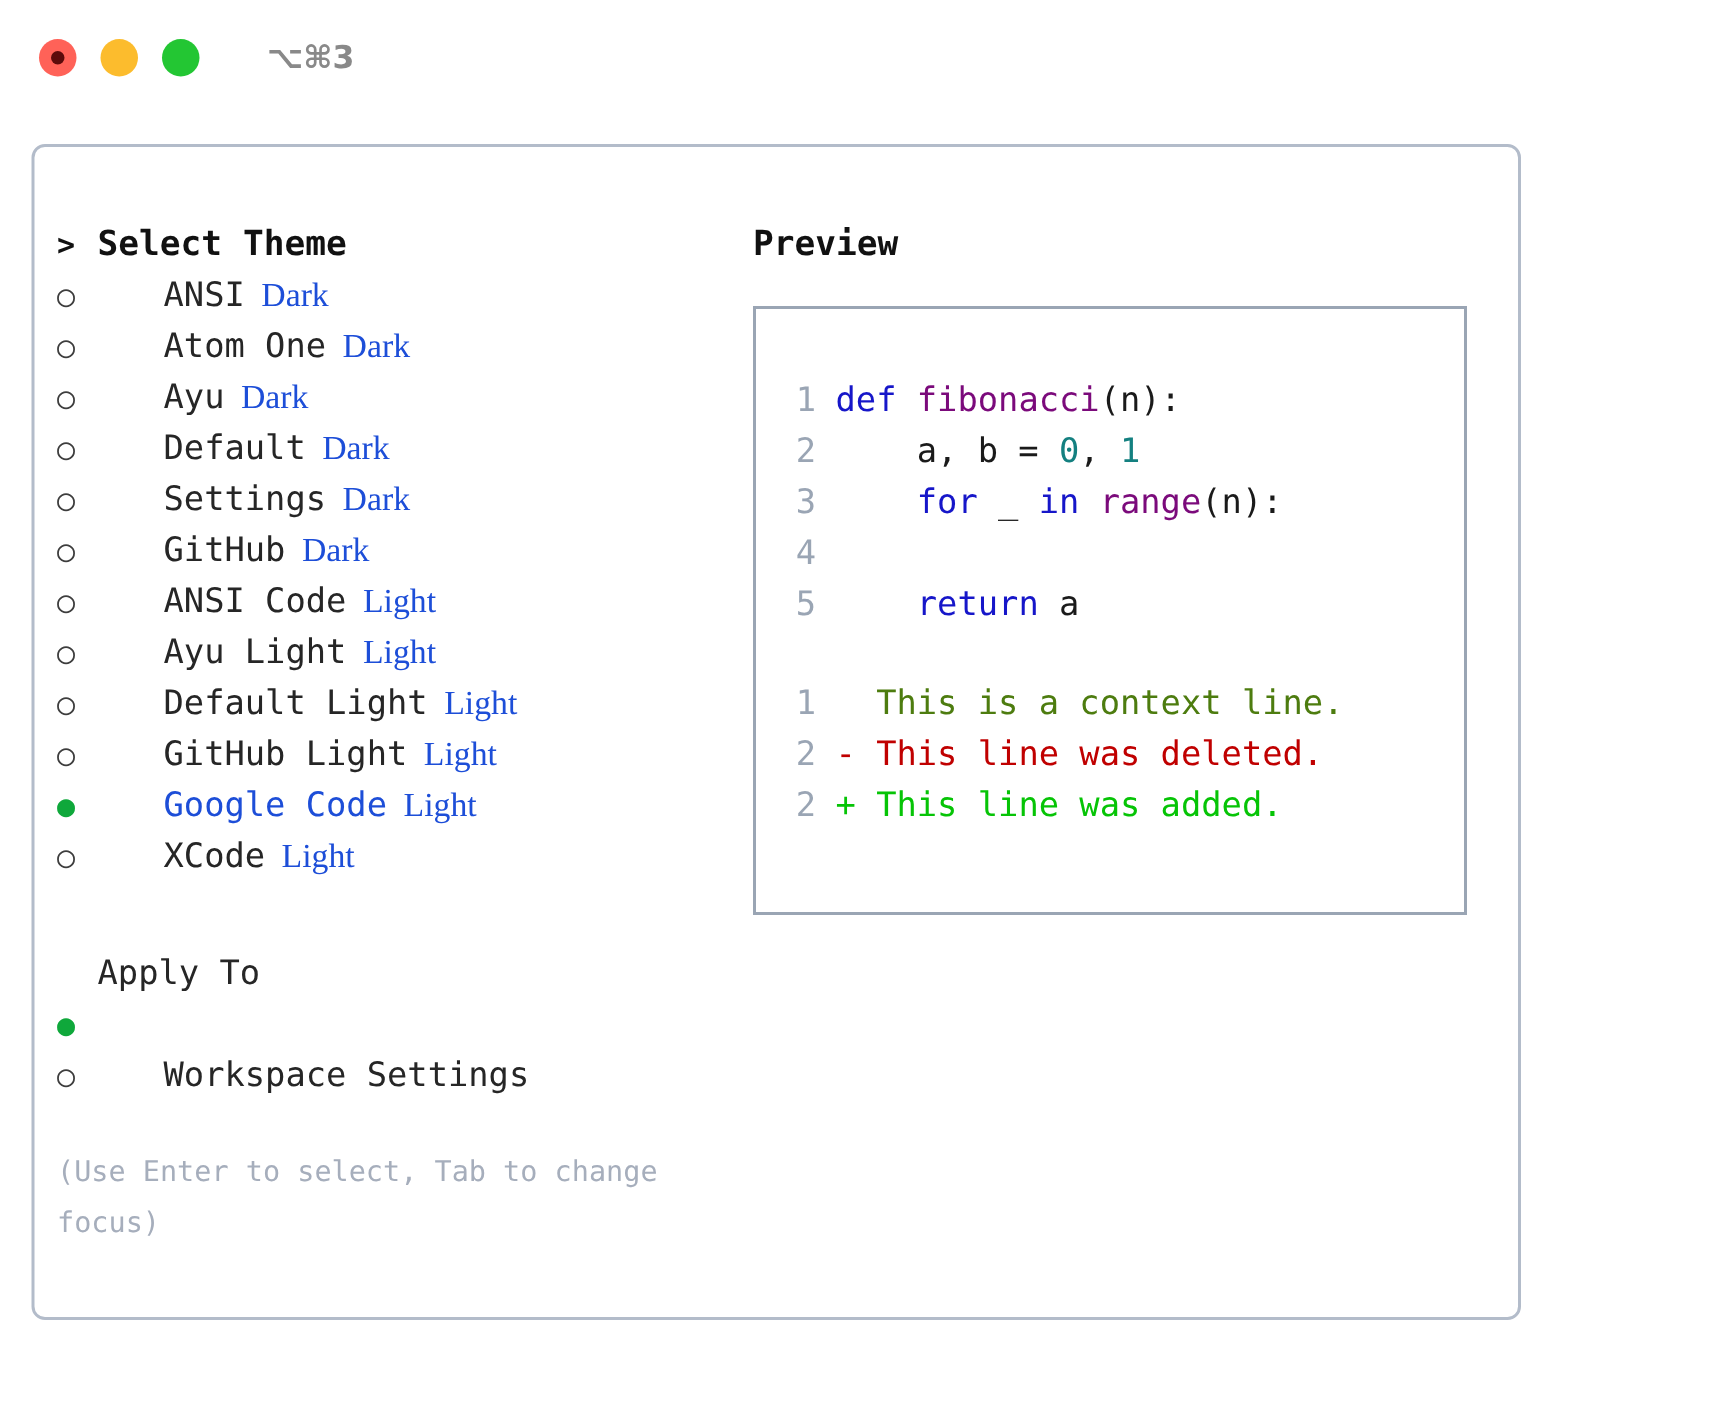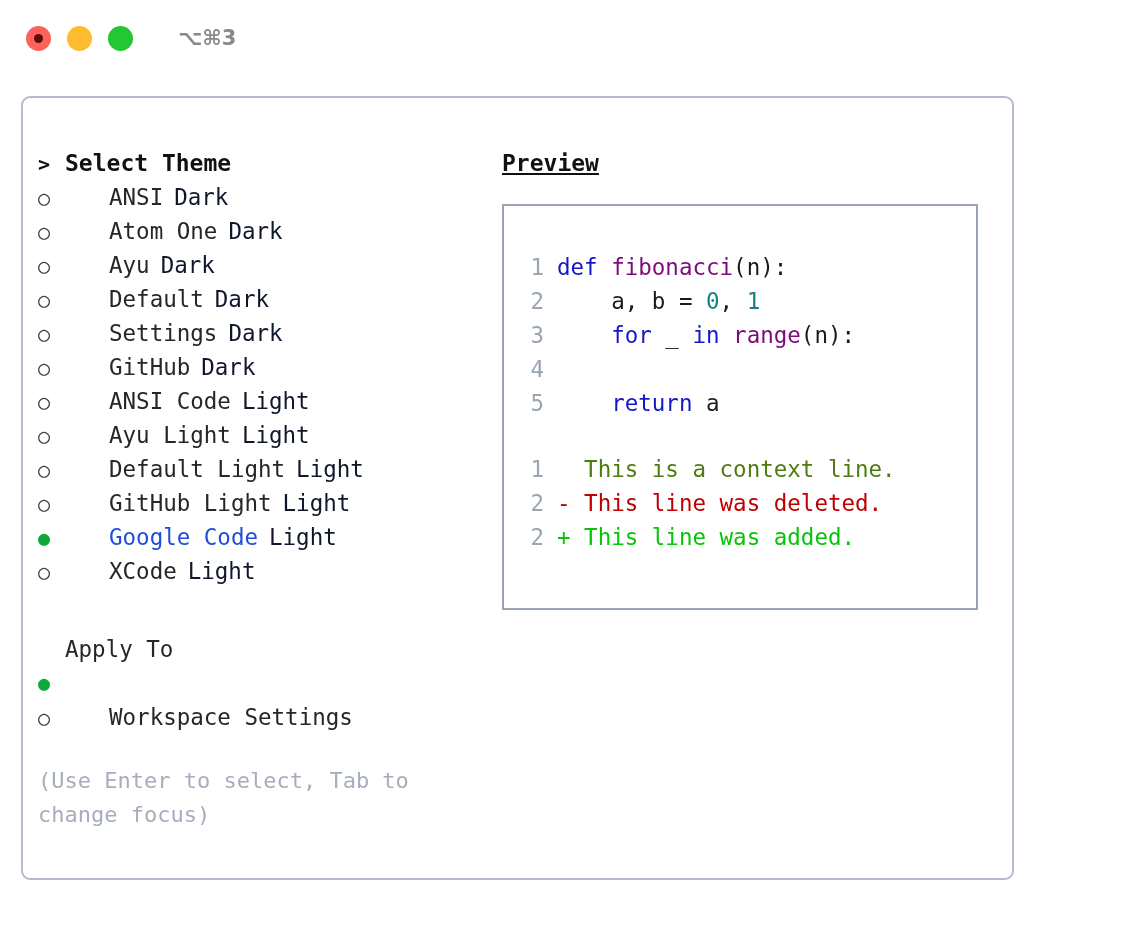--- a/index.html
+++ b/index.html
@@ -106,60 +106,60 @@
   .list-header {
     font-weight: bold;
     color: #111111;
     font-size: 23px;
   }
   .list-header .marker { color: #111111; font-weight: bold; }
 
   .name { color: #262626; margin-left: 44px; }
   .name.selected { color: #1d4ed8; }
   .cat {
-    color: #0f172a;
+    color: #1d4ed8;
     margin-left: 11px;
+    font-family: Liberation Serif, serif;
   }
 
   .section-gap { height: 44px; }
 
   .apply-title {
     font-size: 22.5px;
     color: #262626;
     line-height: 34px;
     height: 34px;
     padding-left: 27px;
   }
 
   #hint {
     position: absolute;
     left: 15px;
     top: 666px;
     width: 410px;
-    font-size: 22px;
+    font-size: 19px;
     line-height: 34px;
     color: #a6aebc;
     white-space: normal;
   }
 
   
   #right-col {
     position: absolute;
     left: 479px;
     top: 48px;
     width: 490px;
   }
 
   #preview-title {
     font-size: 23px;
     font-weight: bold;
     color: #111111;
     line-height: 34px;
     margin-bottom: 24px;
-    text-decoration: underline;
   }
 
   #code-box {
     width: 476px;
     height: 406px;
     border: 2px solid #9aa5b4;
     background: #ffffff;
     padding: 44px 0 0 0;
   }
 

